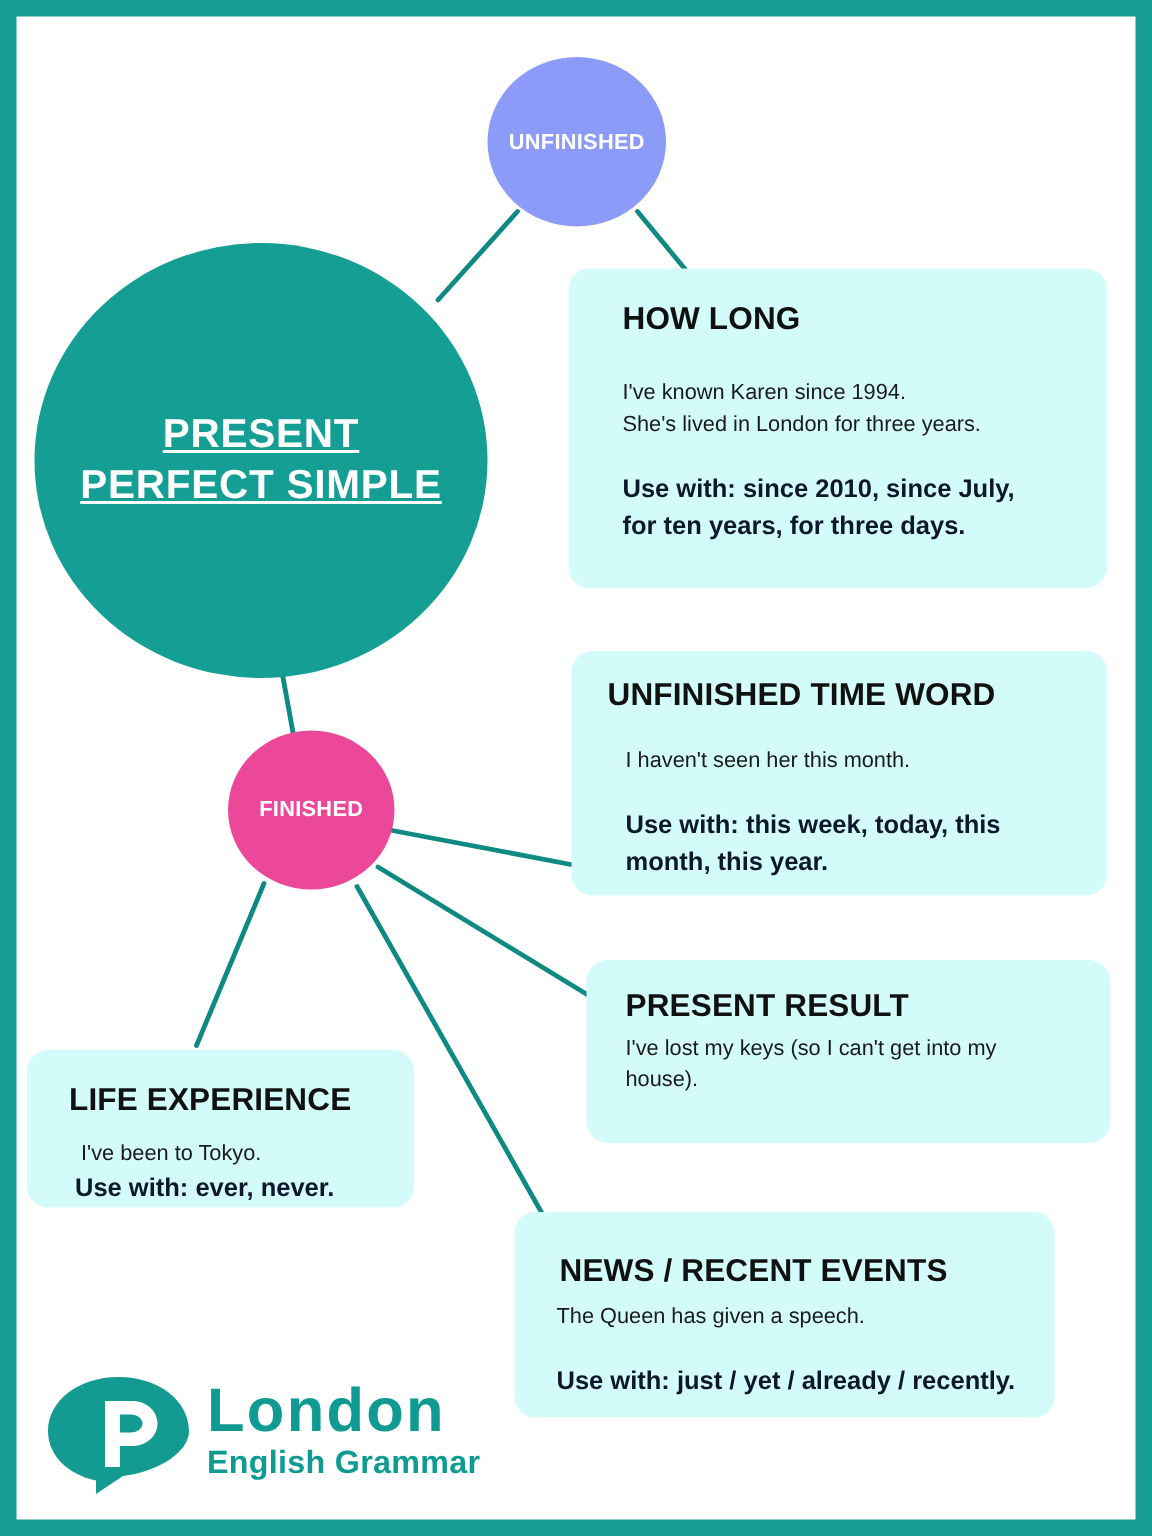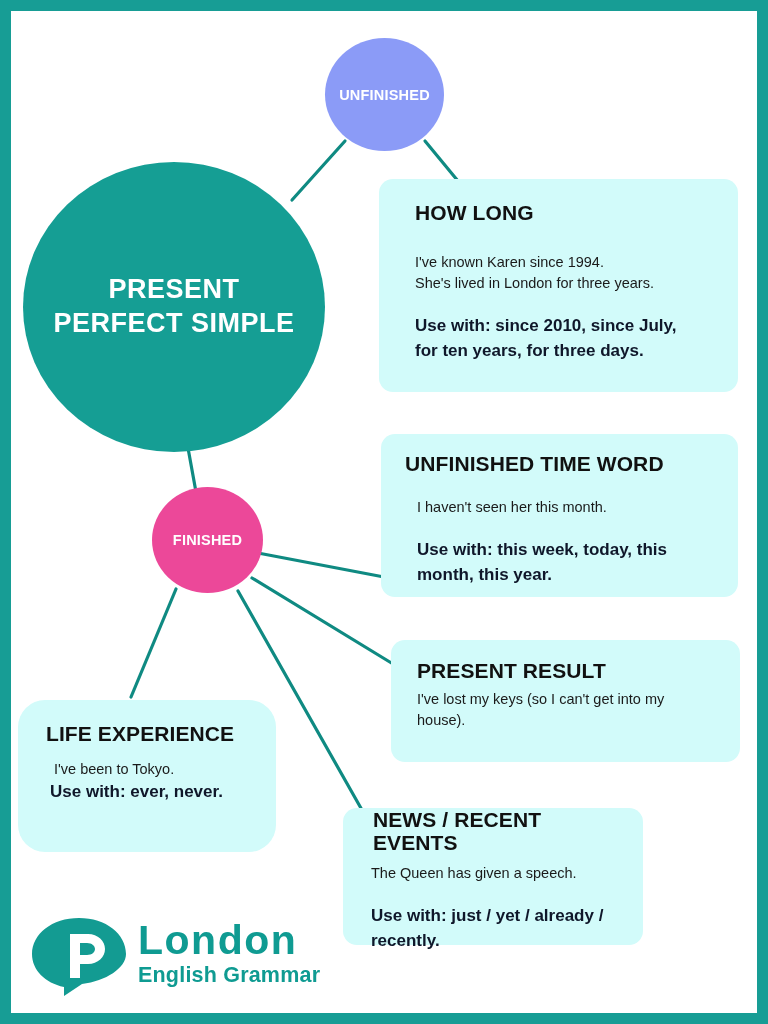--- a/index.html
+++ b/index.html
@@ -51,20 +51,21 @@
   #main-circle {
     left: 23px;
     top: 162px;
     width: 302px;
     height: 290px;
     background: #159e94;
     font-weight: bold;
     font-size: 27px;
     letter-spacing: 0.5px;
     line-height: 1.25;
+    text-decoration: underline;
   }
   #main-circle .label { padding: 0 18px; }
   #unfinished-circle {
     left: 325px;
     top: 38px;
     width: 119px;
     height: 113px;
     background: #8b9bf7;
     font-weight: bold;
     font-size: 14.5px;
@@ -122,30 +123,29 @@
   #card-unfinished-time .card-example { margin-top: 22px; }
   #card-unfinished-time .card-usewith { margin-top: 20px; }
   #card-present-result {
     left: 391px; top: 640px;
     width: 349px; height: 122px;
     padding: 19px 36px 0 26px;
   }
   #card-present-result .card-example { margin-top: 7px; }
   #card-life-experience {
     left: 18px; top: 700px;
-    width: 258px; height: 152px;
+    width: 258px; height: 105px;
     padding: 22px 16px 0 28px;
-    border-radius: 27px;
   }
   #card-life-experience .card-example { margin-top: 14px; margin-left: 8px; }
   #card-life-experience .card-usewith { margin-left: 4px; }
   #card-news {
     left: 343px; top: 808px;
-    width: 300px; height: 137px;
-    padding: 0 16px 0 30px;
+    width: 360px; height: 137px;
+    padding: 28px 16px 0 30px;
   }
   #card-news .card-example { margin-top: 9px; margin-left: -2px; }
   #card-news .card-usewith { margin-top: 20px; margin-left: -2px; }
   
   #logo {
     position: absolute;
     left: 30px;
     top: 916px;
     width: 300px;
     height: 86px;

